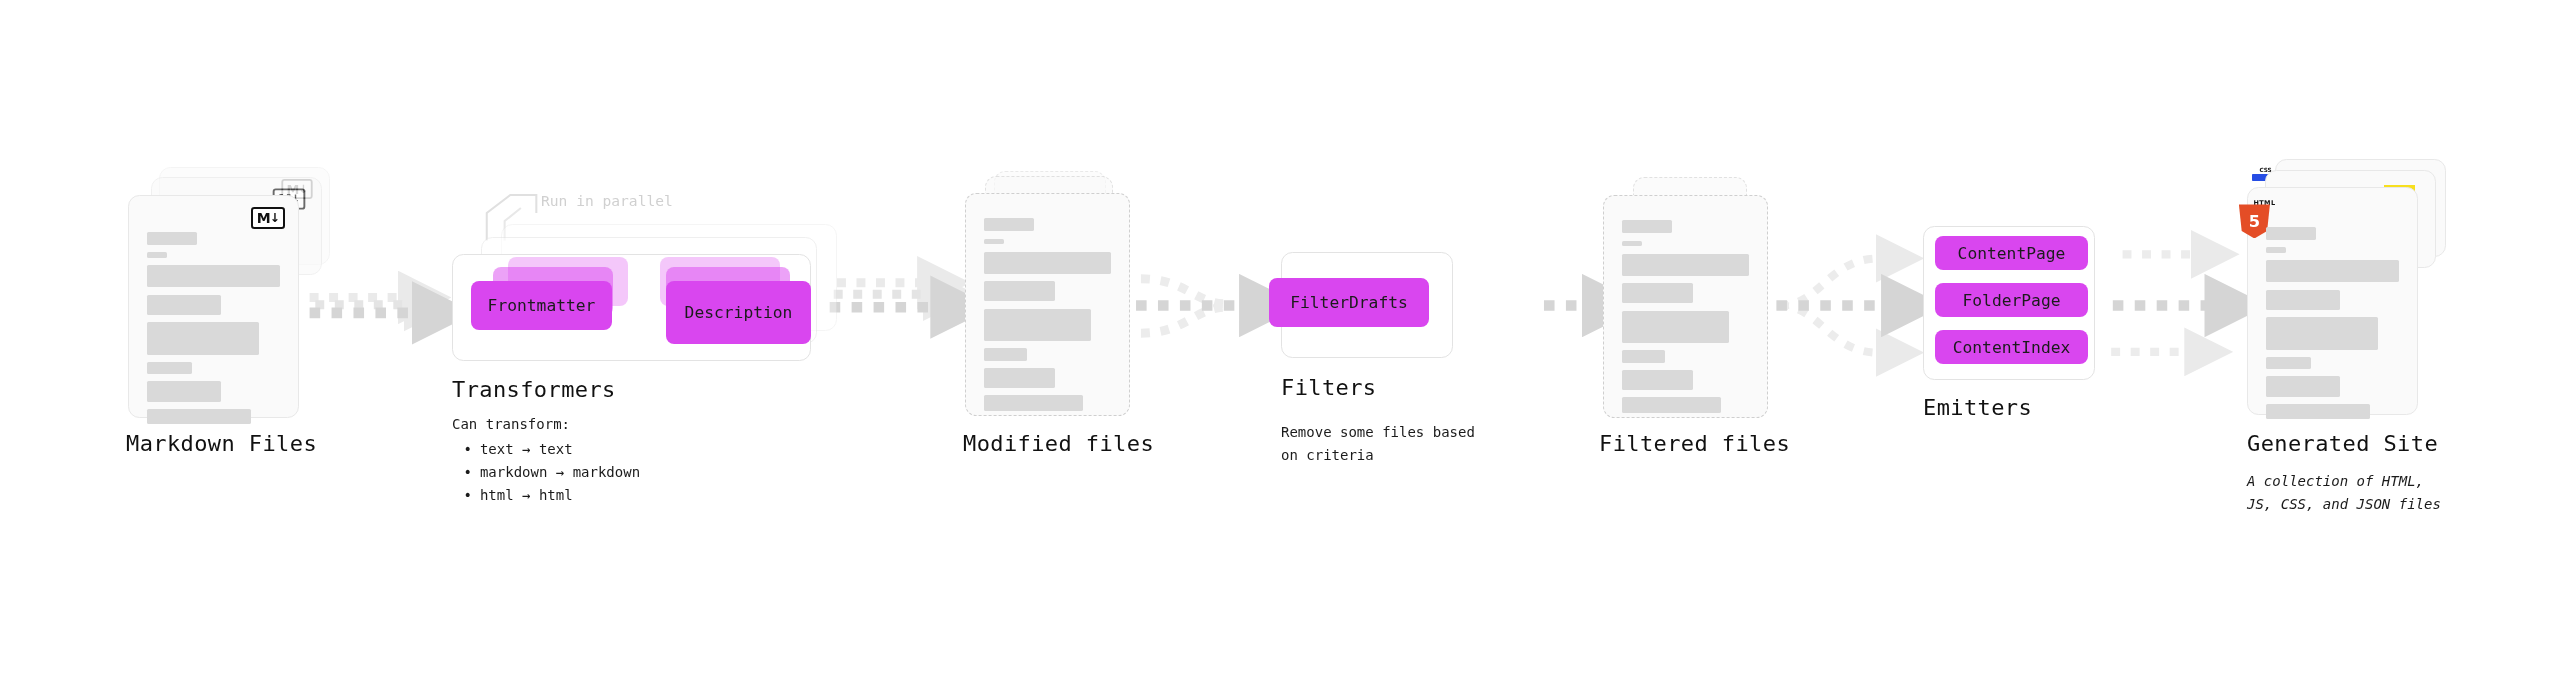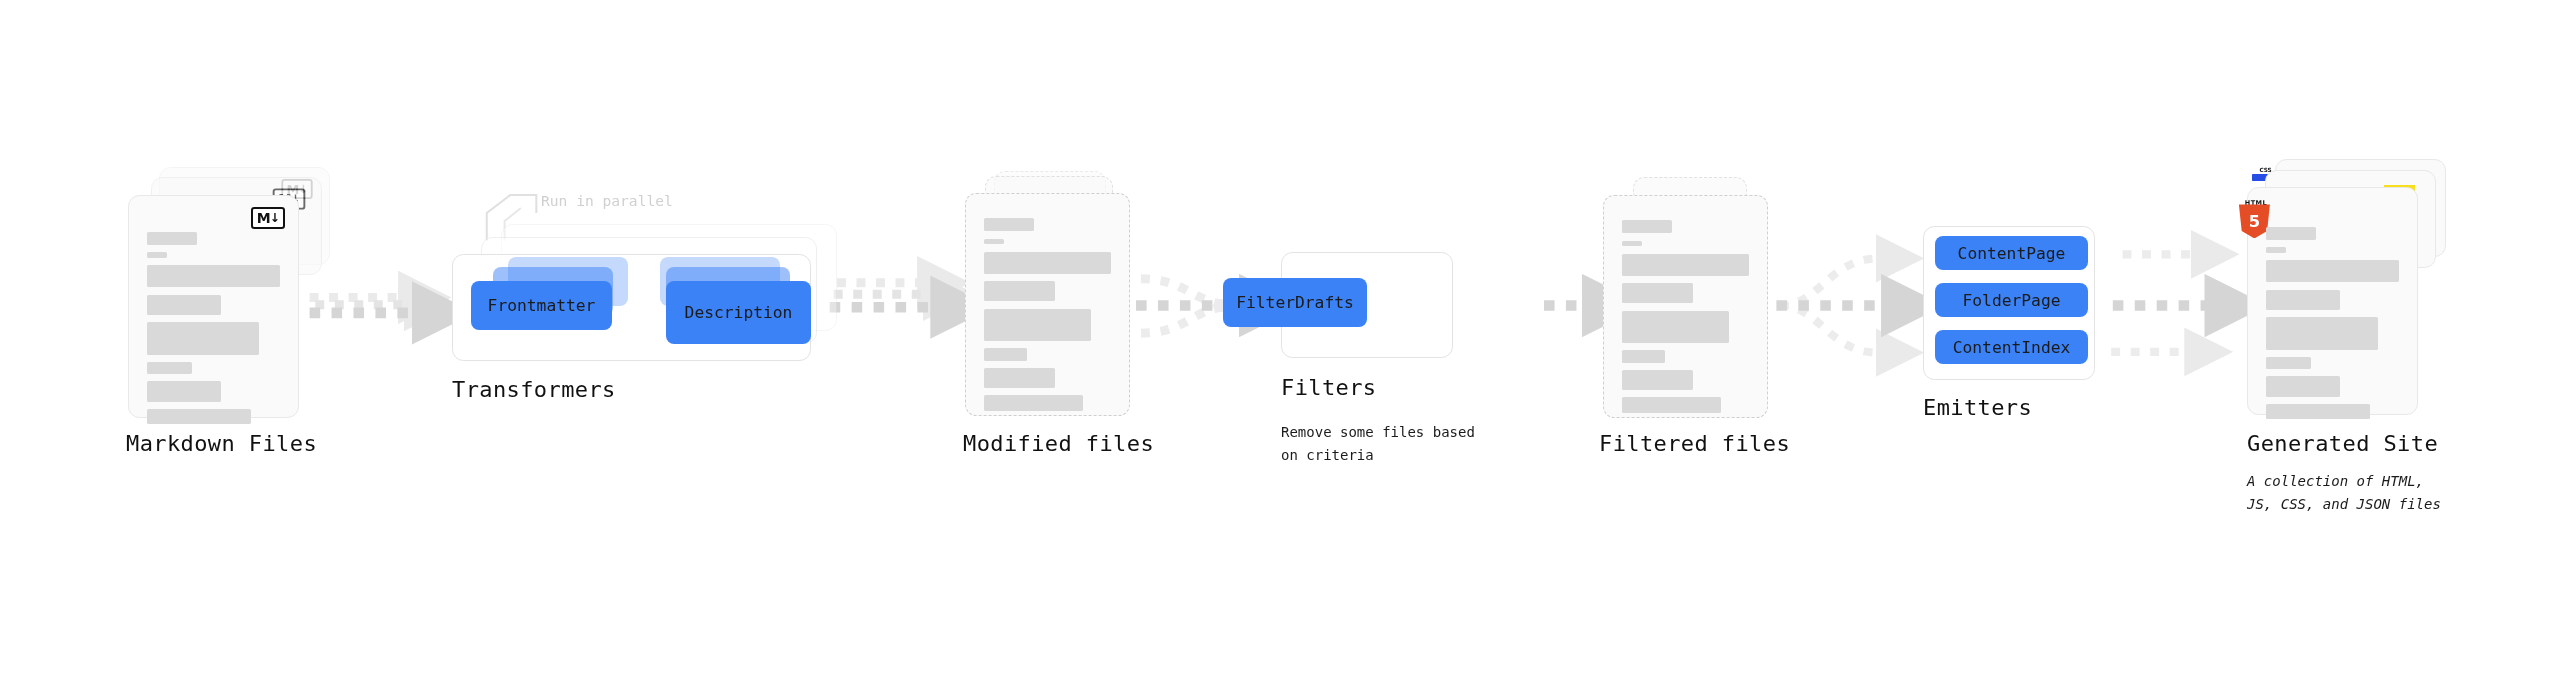--- a/index.html
+++ b/index.html
@@ -56,37 +56,37 @@
     display:flex; align-items:flex-end; justify-content:center;
   }
   .html5 .shield {
     width: 31px; height: 34px; background: #e44d26;
     clip-path: polygon(0% 0%, 100% 0%, 91% 78%, 50% 100%, 9% 78%);
     display:flex; align-items:center; justify-content:center;
     color:#fff; font-weight:bold; font-size:16.3px;
     font-family:"DejaVu Sans","Liberation Sans",sans-serif;
   }
   .html5 .cap {
-    position:absolute; top:-0.8px; left:3px; right:0; text-align:center;
+    position:absolute; top:-0.8px; left:16px; right:0; 
     font-size:6.5px; font-weight:bold; color:#111; letter-spacing:0.4px;
     font-family:"DejaVu Sans","Liberation Sans",sans-serif;
   }
 
   
   .proc-box {
     position: absolute;
     border: 1.6px solid #e3e3e3;
     border-radius: 11.4px;
     background: #ffffff;
   }
   .proc-box.g1 { opacity: .55; }
   .proc-box.g2 { opacity: .35; }
   .pill {
     position: absolute;
-    background: #3b82f6;
+    background: #d946ef;
     border-radius: 8.1px;
     display: flex; align-items: center; justify-content: center;
     font-size: 16.3px; color: #1b1b1b;
     white-space: nowrap;
   }
   .pill.g1 { opacity: .5; }
   .pill.g2 { opacity: .3; }
 
   
   .title {
@@ -227,20 +227,26 @@
 
     <div class="pill g2" style="left:660px; top:257px; width:120px; height:49px;"></div>
     <div class="pill g1" style="left:666px; top:267px; width:124px; height:49px;"></div>
     <div class="pill" style="left:666px; top:281px; width:145px; height:63px;">
       <span>Description</span>
     </div>
 
     <div class="note" style="left:541px; top:192px;">Run in parallel</div>
   </div>
   <div class="title" style="left:452px; top:377px;">Transformers</div>
+  <ul class="bullets" style="left:452px; top:413px;">
+    <li class="hdr" style="list-style:none;">Can transform:</li>
+    <li style="margin-left:11.4px;">text → text</li>
+    <li style="margin-left:11.4px;">markdown → markdown</li>
+    <li style="margin-left:11.4px;">html → html</li>
+  </ul>
   <style>.bullets .hdr::before{content:"" !important; margin:0 !important;}</style>
 
   <div class="doc-stack">
     <div class="doc-card dashed ghost2" style="left:994px; top:171px; width:112px; height:73px;"></div>
     <div class="doc-card dashed ghost1" style="left:985px; top:176px; width:128px; height:73px;"></div>
     <div class="doc-card dashed" style="left:965px; top:193px; width:165px; height:223px;">
       <div class="doc-lines" style="top:24.4px;">
         <div class="bar" style="width:50px; height:13px;"></div>
         <div class="bar" style="width:19.5px; height:5.7px;"></div>
         <div class="bar" style="width:100%;  height:22px;"></div>
@@ -249,21 +255,21 @@
         <div class="bar" style="width:34%;   height:12.2px;"></div>
         <div class="bar" style="width:56%;   height:20.3px;"></div>
         <div class="bar" style="width:78%;   height:15.4px;"></div>
       </div>
     </div>
   </div>
   <div class="title" style="left:963px; top:431px;">Modified files</div>
 
   <div>
     <div class="proc-box" style="left:1281px; top:252px; width:172px; height:106px;"></div>
-    <div class="pill" style="left:1223px; top:278px; width:144px; height:49px;justify-content:center;">
+    <div class="pill" style="left:1269px; top:278px; width:160px; height:49px;justify-content:center;">
       <span>FilterDrafts</span>
     </div>
   </div>
   <div class="title" style="left:1281px; top:375px;">Filters</div>
   <div class="desc" style="left:1281px; top:414px;margin-top:7px;">Remove some files based
 on criteria</div>
 
   <div class="doc-stack">
     <div class="doc-card dashed ghost1" style="left:1633px; top:177px; width:114px; height:73px;"></div>
     <div class="doc-card dashed" style="left:1603px; top:195px; width:165px; height:223px;">

